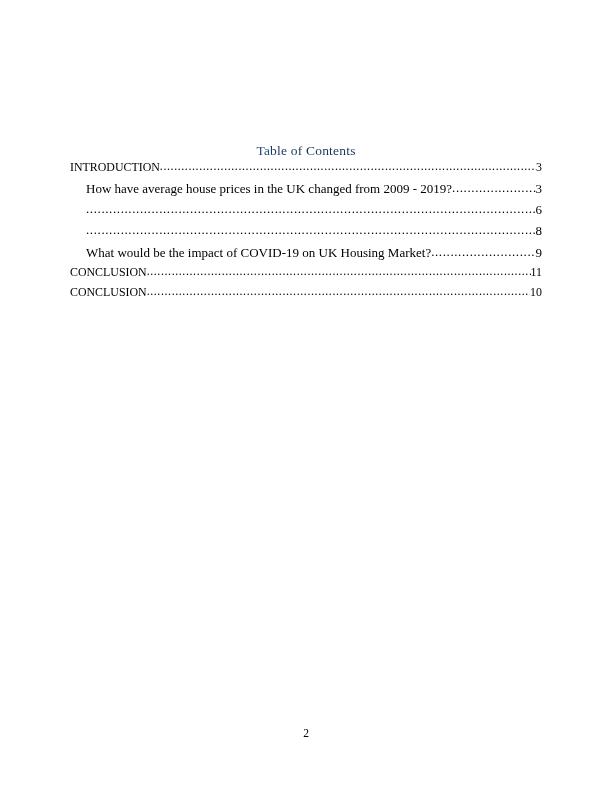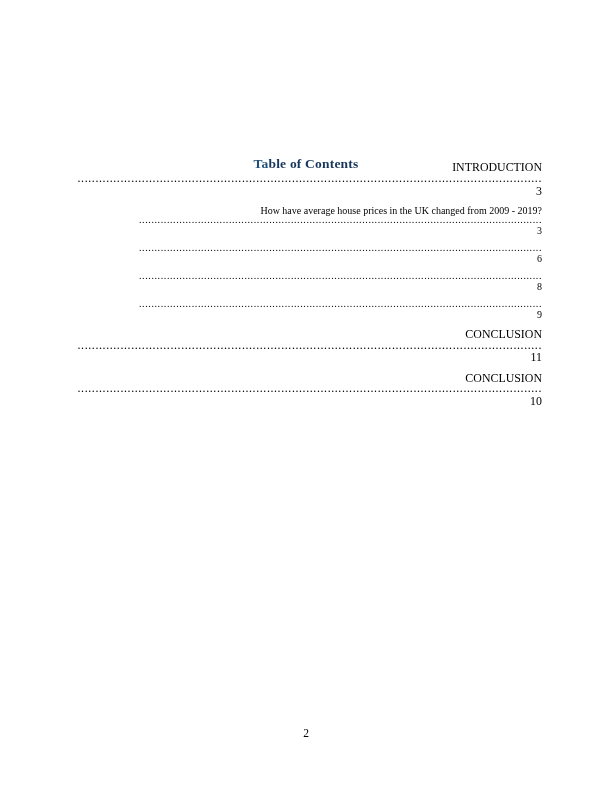--- a/index.html
+++ b/index.html
@@ -17,53 +17,52 @@
   }
   .page {
     position: absolute;
     top: 0;
     left: 0;
     width: 612px;
     height: 792px;
   }
   .toc-title {
     position: absolute;
-    top: 156px;
+    top: 143px;
     left: 0;
     width: 612px;
     text-align: center;
     font-size: 13.5px;
-    font-weight: bold;
+    font-weight: normal;
     color: #17365d;
     letter-spacing: 0.2px;
   }
   .toc-title .accent {
     color: #1f4e79;
   }
   .toc {
     position: absolute;
     top: 162px;
     left: 70px;
     width: 472px;
   }
   .toc-entry {
     display: flex;
     align-items: flex-end;
     font-size: 11.7px;
     line-height: 1.0;
     margin-bottom: 8.2px;
     white-space: nowrap;
-    flex-direction: column;
   }
   .toc-entry.level1 {
     font-size: 11.9px;
     padding-left: 0px;
   }
   .toc-entry.level2 {
-    font-size: 10px;
+    font-size: 13px;
     padding-left: 16px;
   }
   .toc-label {
     flex: 0 0 auto;
   }
   .toc-dots {
     flex: 1 1 auto;
     overflow: hidden;
     white-space: nowrap;
     letter-spacing: 0.6px;
@@ -112,20 +111,21 @@
       <span class="toc-dots">..................................................................................................................................</span>
       <span class="toc-page">6</span>
     </div>
 
     <div class="toc-entry level2">
       <span class="toc-dots">..................................................................................................................................</span>
       <span class="toc-page">8</span>
     </div>
 
     <div class="toc-entry level2">
+      <span class="toc-label">What would be the impact of COVID-19 on UK Housing Market?</span>
       <span class="toc-dots">..................................................................................................................................</span>
       <span class="toc-page">9</span>
     </div>
 
     <div class="toc-entry level1">
       <span class="toc-label">CONCLUSION</span>
       <span class="toc-dots">..................................................................................................................................</span>
       <span class="toc-page">11</span>
     </div>
 

